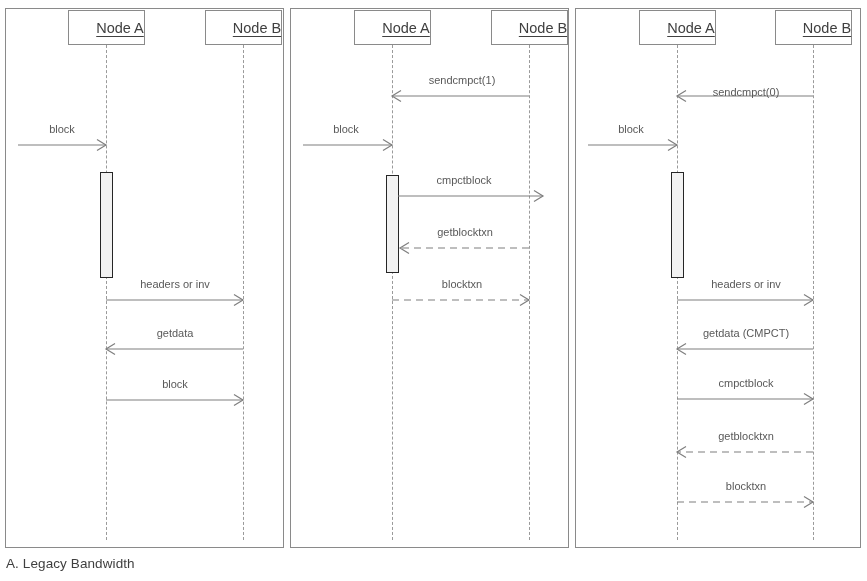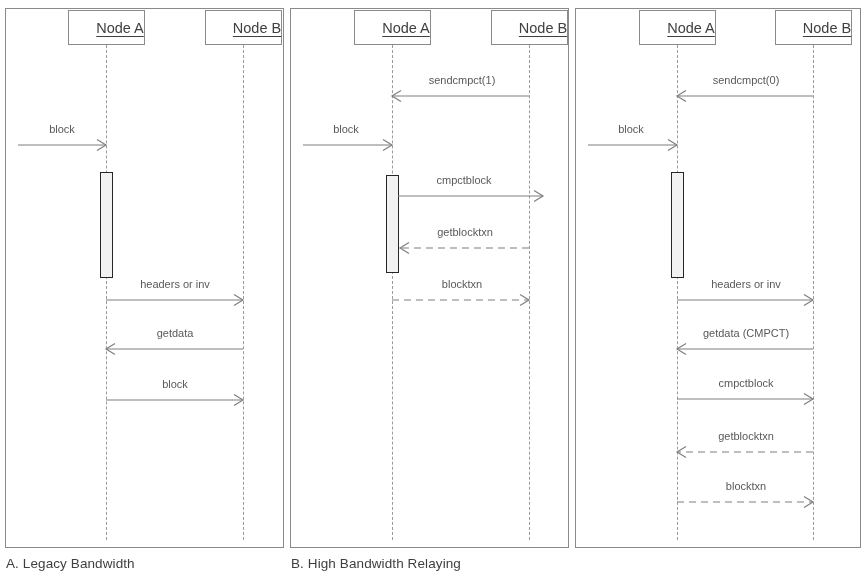--- a/index.html
+++ b/index.html
@@ -179,25 +179,24 @@
   <div id="labels-layer">
       <div class="msg-label" style="left: 62px; top: 123px;">block</div>
       <div class="msg-label" style="left: 175px; top: 278px;">headers or inv</div>
       <div class="msg-label" style="left: 175px; top: 327px;">getdata</div>
       <div class="msg-label" style="left: 175px; top: 378px;">block</div>
       <div class="msg-label" style="left: 462px; top: 74px;">sendcmpct(1)</div>
       <div class="msg-label" style="left: 346px; top: 123px;">block</div>
       <div class="msg-label" style="left: 464px; top: 174px;">cmpctblock</div>
       <div class="msg-label" style="left: 465px; top: 226px;">getblocktxn</div>
       <div class="msg-label" style="left: 462px; top: 278px;">blocktxn</div>
-      <div class="msg-label" style="left: 746px; top: 74px;">sendcmpct(0)</div>
+      <div class="msg-label" style="left: 746px; top: 86px;">sendcmpct(0)</div>
       <div class="msg-label" style="left: 631px; top: 123px;">block</div>
       <div class="msg-label" style="left: 746px; top: 278px;">headers or inv</div>
       <div class="msg-label" style="left: 746px; top: 327px;">getdata (CMPCT)</div>
       <div class="msg-label" style="left: 746px; top: 377px;">cmpctblock</div>
       <div class="msg-label" style="left: 746px; top: 430px;">getblocktxn</div>
       <div class="msg-label" style="left: 746px; top: 480px;">blocktxn</div>
     </div>
 
   <div class="panel-caption cap-a">A. Legacy Bandwidth</div>
-  <div class="panel-caption cap-b">B. High Bandwidth Relaying</div>
 
 </div>
 
 </body></html>

